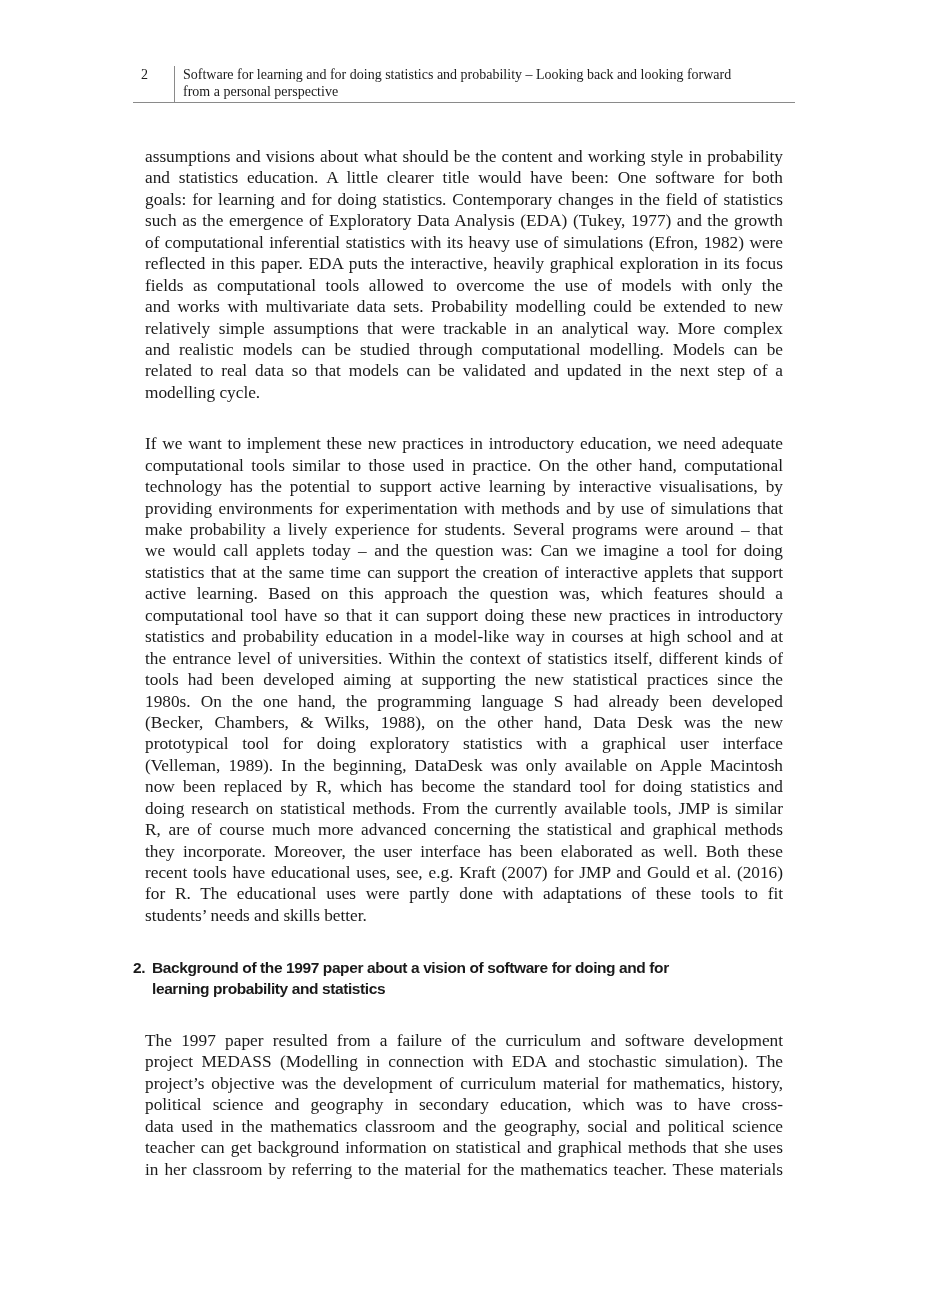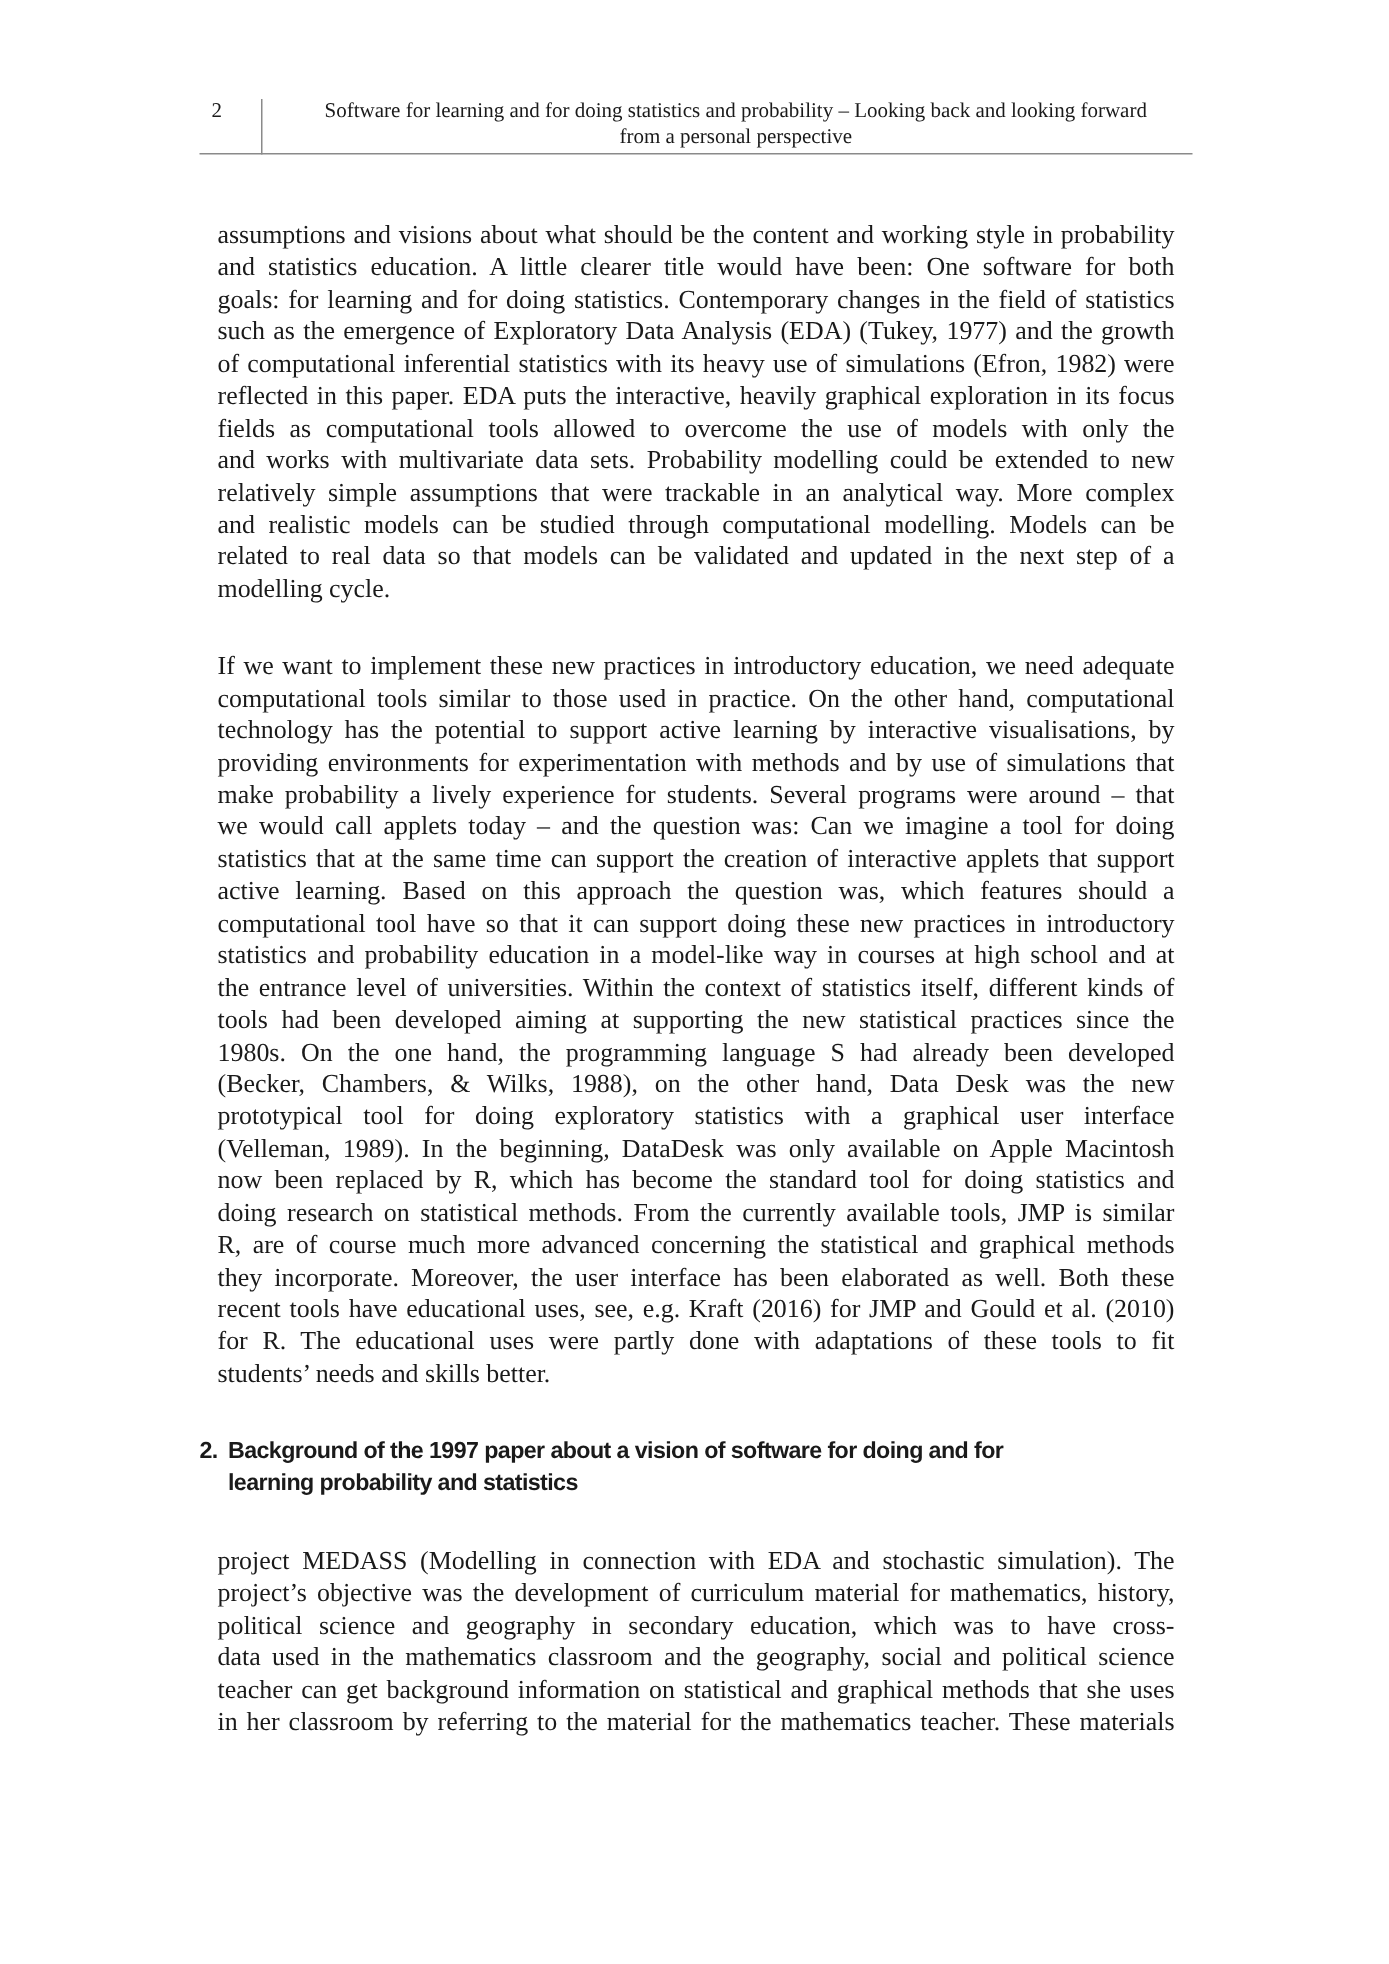--- a/index.html
+++ b/index.html
@@ -3,21 +3,21 @@
 <meta charset="utf-8">
 <style>
   html, body { margin: 0; padding: 0; background: #ffffff; }
   body { width: 926px; height: 1309px; position: relative; overflow: hidden;
          font-family: "Liberation Serif", serif; color: #1a1a1a; }
   .header { position: absolute; left: 133px; top: 66px; width: 662px; height: 36px;
             border-bottom: 1.5px solid #8a8a8a; }
   .page-num { position: absolute; left: 8px; top: 0; font-size: 14px; line-height: 17px; }
   .vbar { position: absolute; left: 41px; top: 0; width: 1px; height: 37px; background: #8a8a8a; }
   .running-title { position: absolute; left: 50px; top: 0; width: 615px; font-size: 14px; line-height: 17px; }
-  .running-title span { display: block; white-space: nowrap; text-align: center; }
+  .running-title span { display: block; white-space: nowrap; }
   .body { position: absolute; left: 133px; top: 134px; width: 662px; }
   .para { margin: 12px; }
   .line { display: block; font-size: 17.3px; line-height: 21.45px; height: 21.45px;
           text-align: justify; text-align-last: justify; white-space: nowrap; overflow: visible; }
   .line.last { text-align-last: left; }
   .gap { height: 6px; }
   .heading { position: absolute; left: 133px; top: 957px; width: 662px;
              font-family: "Liberation Sans", sans-serif; font-weight: bold; font-size: 15.5px;
              line-height: 21px; letter-spacing: -0.4px; }
   .heading .num { position: absolute; left: 0; top: 0; }
@@ -67,36 +67,37 @@
     <span class="line">the entrance level of universities. Within the context of statistics itself, different kinds of</span>
     <span class="line">tools had been developed aiming at supporting the new statistical practices since the</span>
     <span class="line">1980s. On the one hand, the programming language S had already been developed</span>
     <span class="line">(Becker, Chambers, &amp; Wilks, 1988), on the other hand, Data Desk was the new</span>
     <span class="line">prototypical tool for doing exploratory statistics with a graphical user interface</span>
     <span class="line">(Velleman, 1989). In the beginning, DataDesk was only available on Apple Macintosh</span>
     <span class="line">now been replaced by R, which has become the standard tool for doing statistics and</span>
     <span class="line">doing research on statistical methods. From the currently available tools, JMP is similar</span>
     <span class="line">R, are of course much more advanced concerning the statistical and graphical methods</span>
     <span class="line">they incorporate. Moreover, the user interface has been elaborated as well. Both these</span>
-    <span class="line">recent tools have educational uses, see, e.g. Kraft (2016) for JMP and Gould et al. (2010)</span>
+    <span class="line">recent tools have educational uses, see, e.g. Kraft (2007) for JMP and Gould et al. (2016)</span>
     <span class="line">for R. The educational uses were partly done with adaptations of these tools to fit</span>
     <span class="line last">students’ needs and skills better.</span>
   </div>
 </div>
 
 <div class="heading">
   <span class="num">2.</span>
   <span class="txt">
     <span>Background of the 1997 paper about a vision of software for doing and for</span>
     <span>learning probability and statistics</span>
   </span>
 </div>
 
 <div class="sec2">
   <div class="para">
+    <span class="line">The 1997 paper resulted from a failure of the curriculum and software development</span>
     <span class="line">project MEDASS (Modelling in connection with EDA and stochastic simulation). The</span>
     <span class="line">project’s objective was the development of curriculum material for mathematics, history,</span>
     <span class="line">political science and geography in secondary education, which was to have cross-</span>
     <span class="line">data used in the mathematics classroom and the geography, social and political science</span>
     <span class="line">teacher can get background information on statistical and graphical methods that she uses</span>
     <span class="line">in her classroom by referring to the material for the mathematics teacher. These materials</span>
   </div>
 </div>
 
 </body></html>

